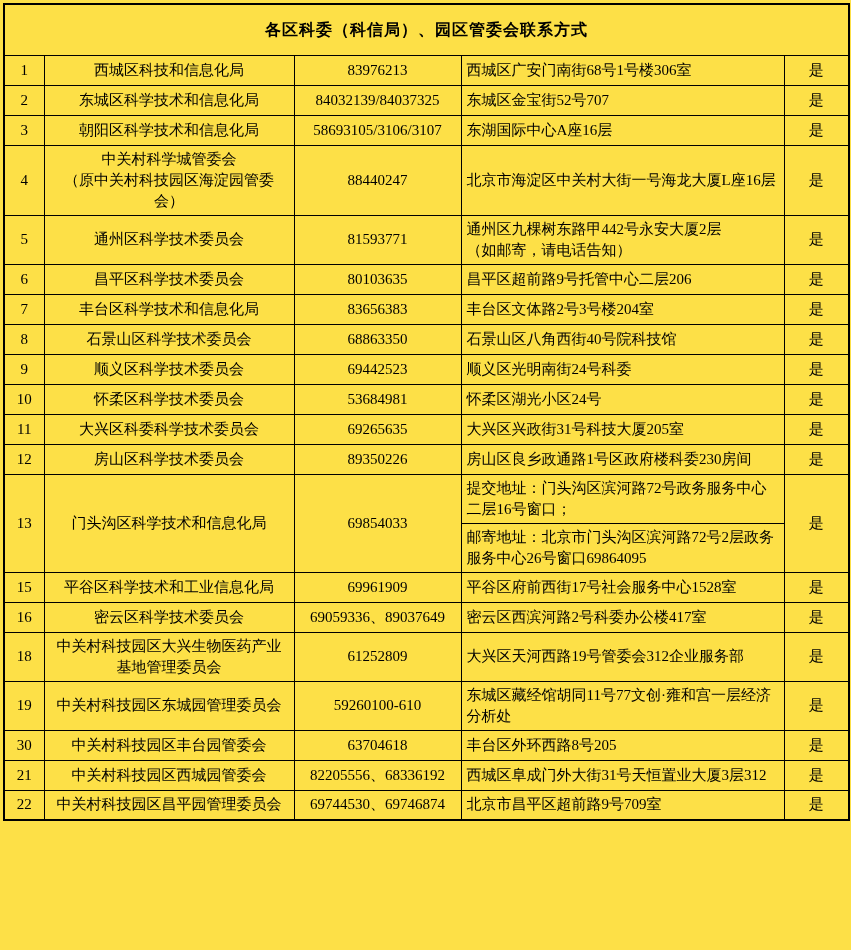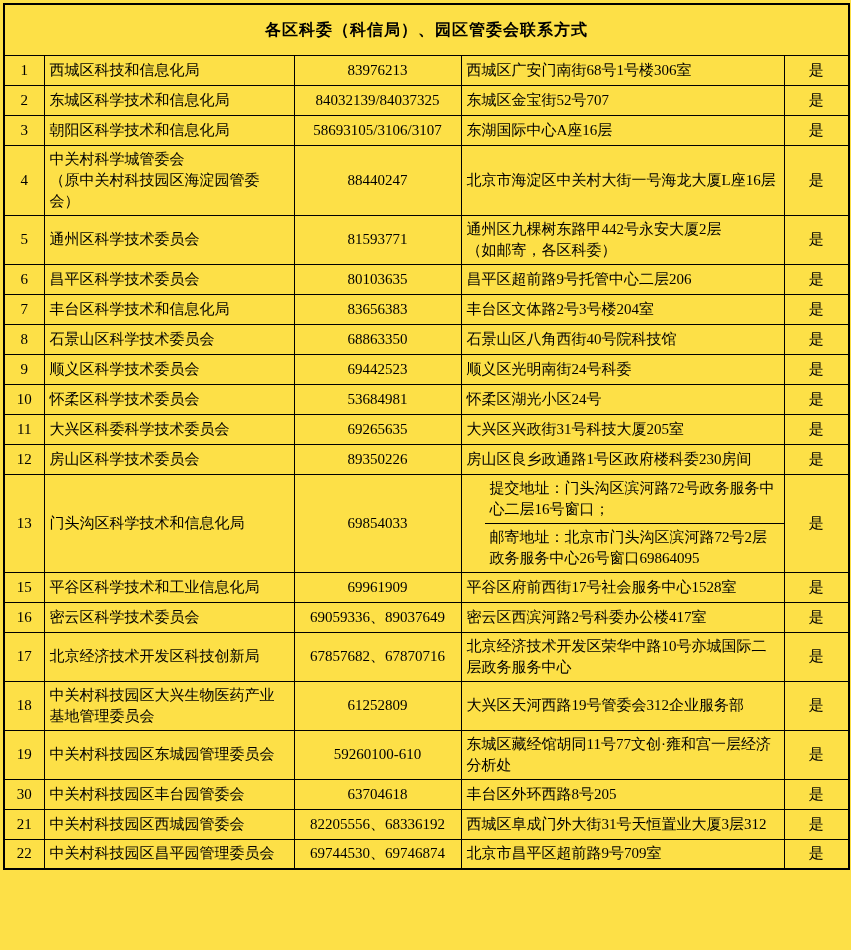--- a/index.html
+++ b/index.html
@@ -46,34 +46,34 @@
     padding: 3px 2px;
   }
   .col-index   { width: 40px; }
   .col-unit    { width: 250px; }
   .col-phone   { width: 167px; }
   .col-address { width: 323px; }
   .col-express { width: 65px; }
   td.cell { height: 30px; }
   td.cell-index, td.cell-phone, td.cell-express { text-align: center; }
   td.cell-unit {
+    text-align: center;
     white-space: pre-line;
   }
   td.cell-address {
     text-align: left;
     white-space: pre-line;
   }
   td.cell-address-split { padding: 0; }
   .addr-part {
     min-height: 47px;
     display: flex;
     align-items: center;
     padding: 3px 5px;
     text-align: left;
-    margin-left: 23px;
   }
   .addr-part + .addr-part {
     border-top: 1px solid #000000;
   }
 </style>
 </head>
 <body>
 
 <div class="page">
   <table class="contact-table">
@@ -117,21 +117,21 @@
 （原中关村科技园区海淀园管委会）</td>
           <td class="cell cell-phone">88440247</td>
           <td class="cell cell-address">北京市海淀区中关村大街一号海龙大厦L座16层</td>
           <td class="cell cell-express">是</td>
         </tr>
         <tr>
           <td class="cell cell-index">5</td>
           <td class="cell cell-unit">通州区科学技术委员会</td>
           <td class="cell cell-phone">81593771</td>
           <td class="cell cell-address">通州区九棵树东路甲442号永安大厦2层
-（如邮寄，各区科委）</td>
+（如邮寄，请电话告知）</td>
           <td class="cell cell-express">是</td>
         </tr>
         <tr>
           <td class="cell cell-index">6</td>
           <td class="cell cell-unit">昌平区科学技术委员会</td>
           <td class="cell cell-phone">80103635</td>
           <td class="cell cell-address">昌平区超前路9号托管中心二层206</td>
           <td class="cell cell-express">是</td>
         </tr>
         <tr>
@@ -188,27 +188,20 @@
           <td class="cell cell-unit">平谷区科学技术和工业信息化局</td>
           <td class="cell cell-phone">69961909</td>
           <td class="cell cell-address">平谷区府前西街17号社会服务中心1528室</td>
           <td class="cell cell-express">是</td>
         </tr>
         <tr>
           <td class="cell cell-index">16</td>
           <td class="cell cell-unit">密云区科学技术委员会</td>
           <td class="cell cell-phone">69059336、89037649</td>
           <td class="cell cell-address">密云区西滨河路2号科委办公楼417室</td>
-          <td class="cell cell-express">是</td>
-        </tr>
-        <tr>
-          <td class="cell cell-index">17</td>
-          <td class="cell cell-unit">北京经济技术开发区科技创新局</td>
-          <td class="cell cell-phone">67857682、67870716</td>
-          <td class="cell cell-address">北京经济技术开发区荣华中路10号亦城国际二层政务服务中心</td>
           <td class="cell cell-express">是</td>
         </tr>
         <tr>
           <td class="cell cell-index">18</td>
           <td class="cell cell-unit">中关村科技园区大兴生物医药产业
 基地管理委员会</td>
           <td class="cell cell-phone">61252809</td>
           <td class="cell cell-address">大兴区天河西路19号管委会312企业服务部</td>
           <td class="cell cell-express">是</td>
         </tr>

